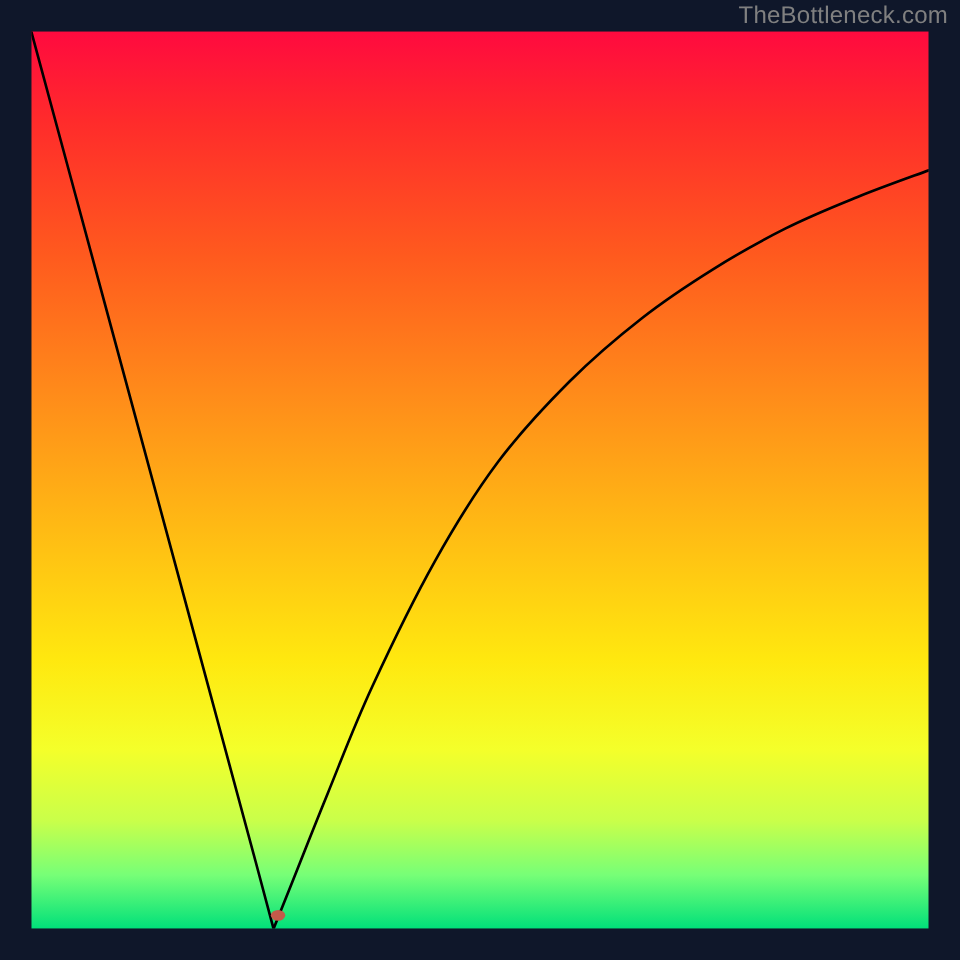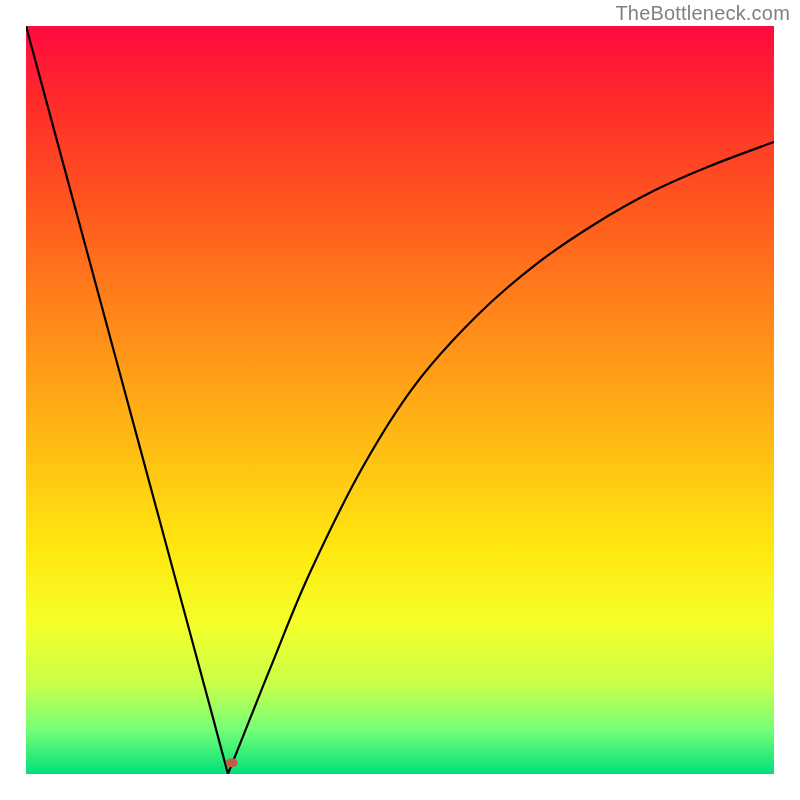--- a/index.html
+++ b/index.html
@@ -10,21 +10,21 @@
     background: #000;
     overflow: hidden;
     font-family: Arial, Helvetica, sans-serif;
   }
   .frame {
     position: absolute;
     left: 0;
     top: 0;
     width: 800px;
     height: 800px;
-    background: #ffffff;
+    background: #0f172a;
   }
   .plot-area {
     position: absolute;
     left: 26px;
     top: 26px;
     width: 748px;
     height: 748px;
     overflow: hidden;
   }
   .credit {

